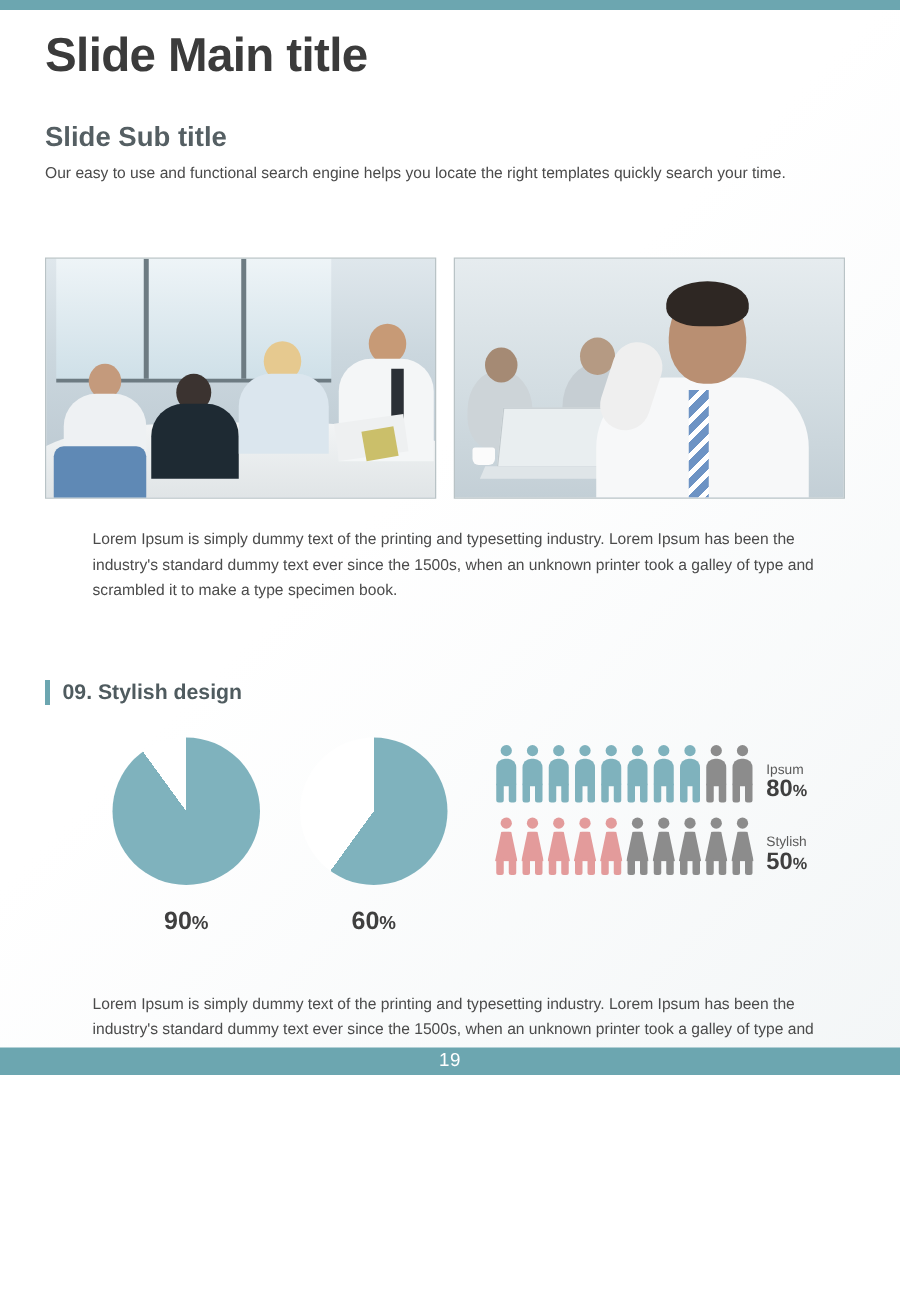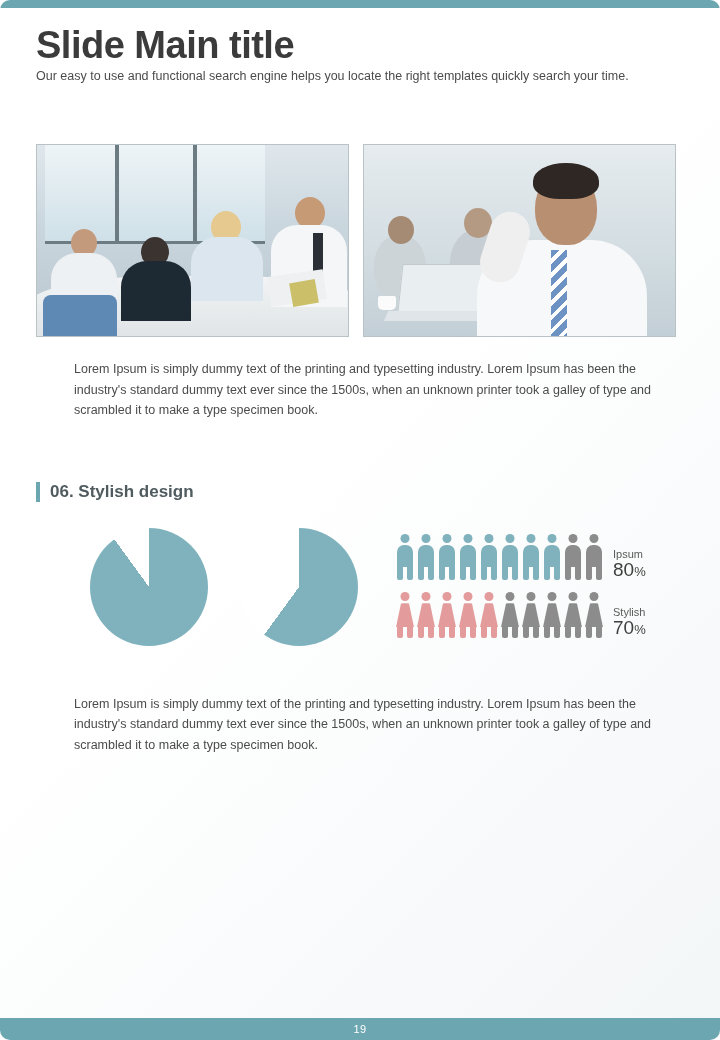--- a/index.html
+++ b/index.html
@@ -11,41 +11,40 @@
     height: 1040px;
     background: #ffffff;
     font-family: "Liberation Sans", sans-serif;
     color: #4a4a4a;
     overflow: hidden;
     position: relative;
   }
   .slide {
     position: relative;
     width: 720px;
-    height: 1040px;
+    height: 860px;
     background: linear-gradient(135deg, #ffffff 0%, #ffffff 45%, #f3f6f7 100%);
     box-sizing: border-box;
     overflow: hidden;
-    border-radius: 10px;
   }
   .top-bar {
     position: absolute;
     top: 0; left: 0;
     width: 720px;
     height: 8px;
     background: #6ca6b0;
   }
   .bottom-bar {
     position: absolute;
     bottom: 0; left: 0;
     width: 720px;
     height: 22px;
     background: #6ca6b0;
     color: #ffffff;
-    font-size: 11px;
+    font-size: 15px;
     text-align: center;
     line-height: 22px;
     letter-spacing: .5px;
   }
   .content {
     position: absolute;
     top: 8px; left: 0;
     width: 720px;
     padding: 0 36px;
     box-sizing: border-box;
@@ -240,21 +239,21 @@
   .people-legend {
     margin-left: 10px;
     line-height: 1.05;
   }
   .legend-name {
     font-size: 11px;
     color: #5a5a5a;
   }
   .legend-val {
     font-size: 19px;
-    font-weight: normal;
+    font-weight: bold;
     color: #3f3f3f;
   }
   .legend-val .pct { font-size: 13px; }
   .sec-body2 {
     font-size: 12.5px;
     line-height: 1.62;
     color: #4b4b4b;
     margin: 44px 0 0 38px;
     max-width: 590px;
   }
@@ -263,20 +262,21 @@
 <body>
 
 <div class="slide">
 
   <div class="top-bar"></div>
 
   <div class="content">
 
     <h1 class="main-title">Slide Main title</h1>
 
+    <h2 class="sub-title">Slide Sub title</h2>
     <p class="sub-desc">Our easy to use and functional search engine helps you locate the right templates quickly search your time.</p>
 
     <div class="photo-row">
 
       <div class="photo ph1">
         <div class="win"></div>
         <div class="table"></div>
 
         <div class="head" style="left:34px;top:84px;width:26px;height:28px;background:#c49a7c;"></div>
         <div class="body" style="left:14px;top:108px;width:66px;height:62px;background:#eef1f3;"></div>
@@ -311,31 +311,33 @@
 
     </div>
 
     <div class="section">
       <p class="sec-body">Lorem Ipsum is simply dummy text of the printing and typesetting industry. Lorem Ipsum has been the industry's standard dummy text ever since the 1500s, when an unknown printer took a galley of type and scrambled it to make a type specimen book.</p>
     </div>
 
     <div class="section section2">
       <div class="sec-head">
         <span class="sec-bar"></span>
-        <span class="sec-title">06. Stylish design</span>
+        <span class="sec-title">09. Stylish design</span>
       </div>
 
       <div class="chart-row">
 
         <div class="pie-wrap">
           <div class="pie" id="pie1" style="background: conic-gradient(rgb(127, 178, 189) 0deg, rgb(127, 178, 189) 324deg, rgb(255, 255, 255) 324deg, rgb(255, 255, 255) 360deg); clip-path: none;"></div>
+          <div class="pie-label"><span>90</span><span class="pct">%</span></div>
         </div>
 
         <div class="pie-wrap">
           <div class="pie" id="pie2" style="background: conic-gradient(rgb(127, 178, 189) 0deg, rgb(127, 178, 189) 216deg, rgb(255, 255, 255) 216deg, rgb(255, 255, 255) 360deg);"></div>
+          <div class="pie-label"><span>60</span><span class="pct">%</span></div>
         </div>
 
         <div class="people-block">
 
           <div class="people-row">
             <div class="icons" id="male-icons">
                 <div class="person">
                   <span class="h" style="background:#7fb2bd"></span>
                   <span class="b" style="background:#7fb2bd"></span>
                   <span class="l1" style="background:#7fb2bd"></span>
@@ -460,21 +462,21 @@
                 </div>
                 <div class="person female">
                   <span class="h" style="background:#8c8c8c"></span>
                   <span class="b" style="background:#8c8c8c"></span>
                   <span class="l1" style="background:#8c8c8c"></span>
                   <span class="l2" style="background:#8c8c8c"></span>
                 </div>
               </div>
             <div class="people-legend">
               <div class="legend-name">Stylish</div>
-              <div class="legend-val"><span>70</span><span class="pct">%</span></div>
+              <div class="legend-val"><span>50</span><span class="pct">%</span></div>
             </div>
           </div>
 
         </div>
       </div>
 
       <p class="sec-body2">Lorem Ipsum is simply dummy text of the printing and typesetting industry. Lorem Ipsum has been the industry's standard dummy text ever since the 1500s, when an unknown printer took a galley of type and scrambled it to make a type specimen book.</p>
     </div>
 
   </div>

